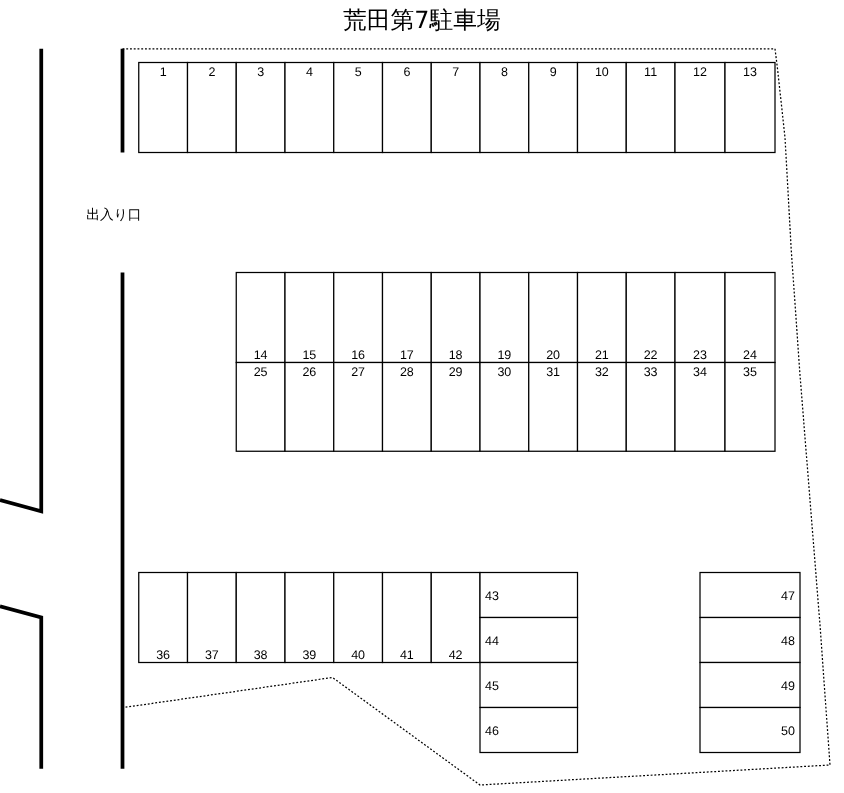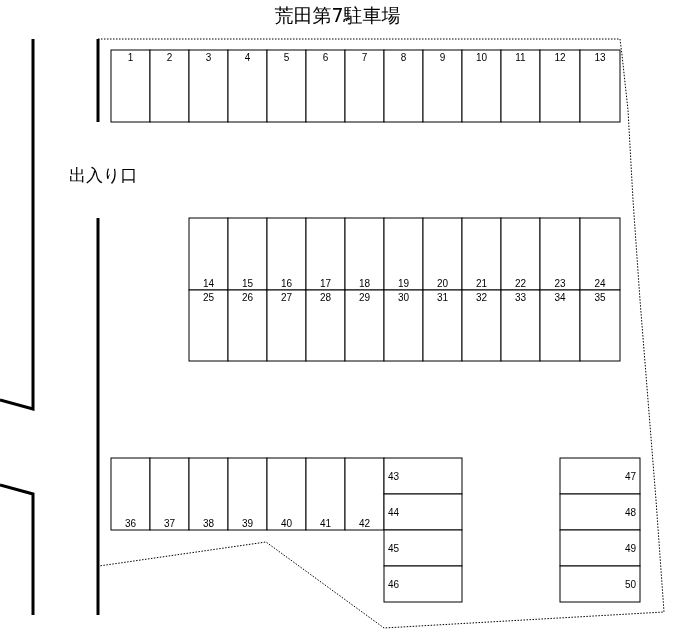--- a/index.html
+++ b/index.html
@@ -1,18 +1,18 @@
 <!DOCTYPE html>
 <html><head>
 <meta charset="utf-8">
 <style>
   html, body { margin: 0; padding: 0; background: #ffffff; }
   body { width: 675px; height: 634px; position: relative; overflow: hidden; font-family: "DejaVu Sans", "Liberation Sans", sans-serif; }
   #title { position: absolute; left: 0; width: 675px; top: 3px; text-align: center; font-size: 19px; color: #000; letter-spacing: 0px; box-sizing: border-box; }
-  #entrance { position: absolute; left: 69px; top: 164px; font-size: 17px; color: #000; }
+  #entrance { position: absolute; left: 69px; top: 164px; font-size: 11px; color: #000; }
   svg#map { position: absolute; left: 0; top: 0; }
   .num { font-family: "Liberation Sans", sans-serif; font-size: 10px; fill: #000; }
   .space { fill: #fff; stroke: #000; stroke-width: 1; }
   .wall { stroke: #000; stroke-width: 3; fill: none; }
   .boundary { stroke: #000; stroke-width: 1; fill: none; stroke-dasharray: 1.5 1.5; }
 </style>
 </head>
 <body>
 
 <div id="title">荒田第7駐車場</div>

